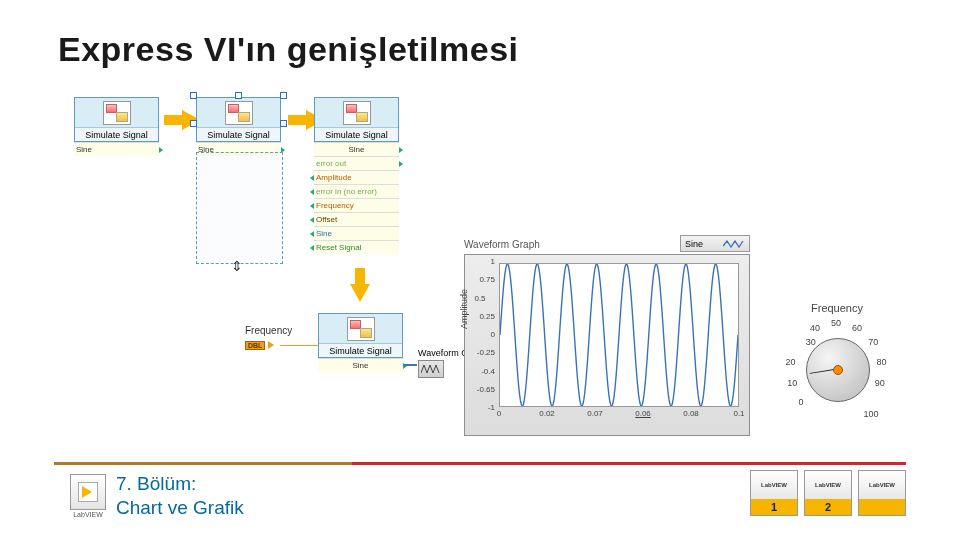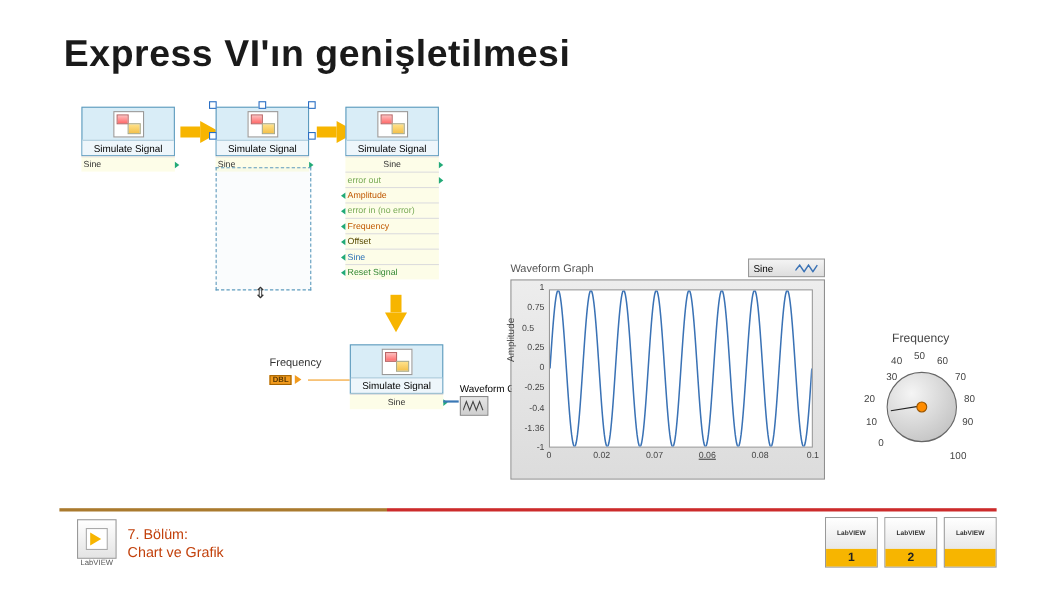--- a/index.html
+++ b/index.html
@@ -77,21 +77,21 @@
   .dial-knob{position:absolute;left:51px;top:51px;width:8px;height:8px;border-radius:50%;background:#ff8c00;border:1px solid #995500}
   .dtick{position:absolute;font-size:9px;color:#444;white-space:nowrap}
 
   
   .footer-line{position:absolute;left:54px;right:54px;top:462px;height:3px;background:linear-gradient(90deg,#aa7a2e 0 35%,#cc2b2b 35% 100%)}
   .footer{position:absolute;left:70px;top:472px;display:flex;align-items:center;gap:10px}
   .lv-logo{width:34px;height:34px;border:1px solid #999;background:linear-gradient(#fff,#e4e4e4);display:flex;align-items:center;justify-content:center}
   .lv-logo .inner{width:18px;height:18px;background:#fff;border:1px solid #aaa;position:relative}
   .lv-logo .inner::before{content:"";position:absolute;left:3px;top:3px;width:0;height:0;border-left:10px solid #f7b500;border-top:6px solid transparent;border-bottom:6px solid transparent}
   .lv-txt{font-size:7px;color:#555;text-align:center;margin-top:1px}
-  .footer-txt{font-size:13px;line-height:1.25;color:#c2410c}
+  .footer-txt{font-size:19px;line-height:1.25;color:#0369a1}
   .badges{position:absolute;right:54px;top:470px;display:flex;gap:6px}
   .badge{width:46px;height:44px;background:#f4f4f4;border:1px solid #999;display:flex;flex-direction:column;font-size:6px}
   .badge .top{flex:1;background:linear-gradient(#fff,#e8e8e8);display:flex;align-items:center;justify-content:center;font-weight:700;font-size:6px;color:#333}
   .badge .bot{height:16px;background:#f7b500;display:flex;align-items:center;justify-content:center;font-weight:700;font-size:11px;color:#222}
   .badge.b3 .bot{background:#f7b500;font-size:6px}
 </style>
 </head>
 <body>
 
 <div class="slide">
@@ -187,21 +187,21 @@
       <span>Sine</span>
       <span class="swatch">
           <svg viewBox="0 0 22 8">
             <polyline points="0,6 4,1 8,7 12,1 16,7 20,1" fill="none" stroke="#3a72b5" stroke-width="1.3"></polyline>
           </svg>
         </span>
     </div>
     <div class="ylab">Amplitude</div>
     <div class="yaxis" id="yaxis">
         <div style="top: 100%;">-1</div>
-        <div style="top: 87.5%;">-1.36</div>
+        <div style="top: 87.5%;">-0.65</div>
         <div style="top: 75%;">-0.4</div>
         <div style="top: 62.5%;">-0.25</div>
         <div style="top: 50%;">0</div>
         <div style="top: 37.5%;">0.25</div>
         <div style="top: 25%; text-align: center;">0.5</div>
         <div style="top: 12.5%;">0.75</div>
         <div style="top: 0%;">1</div>
       </div>
     <div class="plot">
       <svg id="sine-svg" viewBox="0 0 240 140" preserveAspectRatio="none" style="width:100%;height:100%;display:block">

